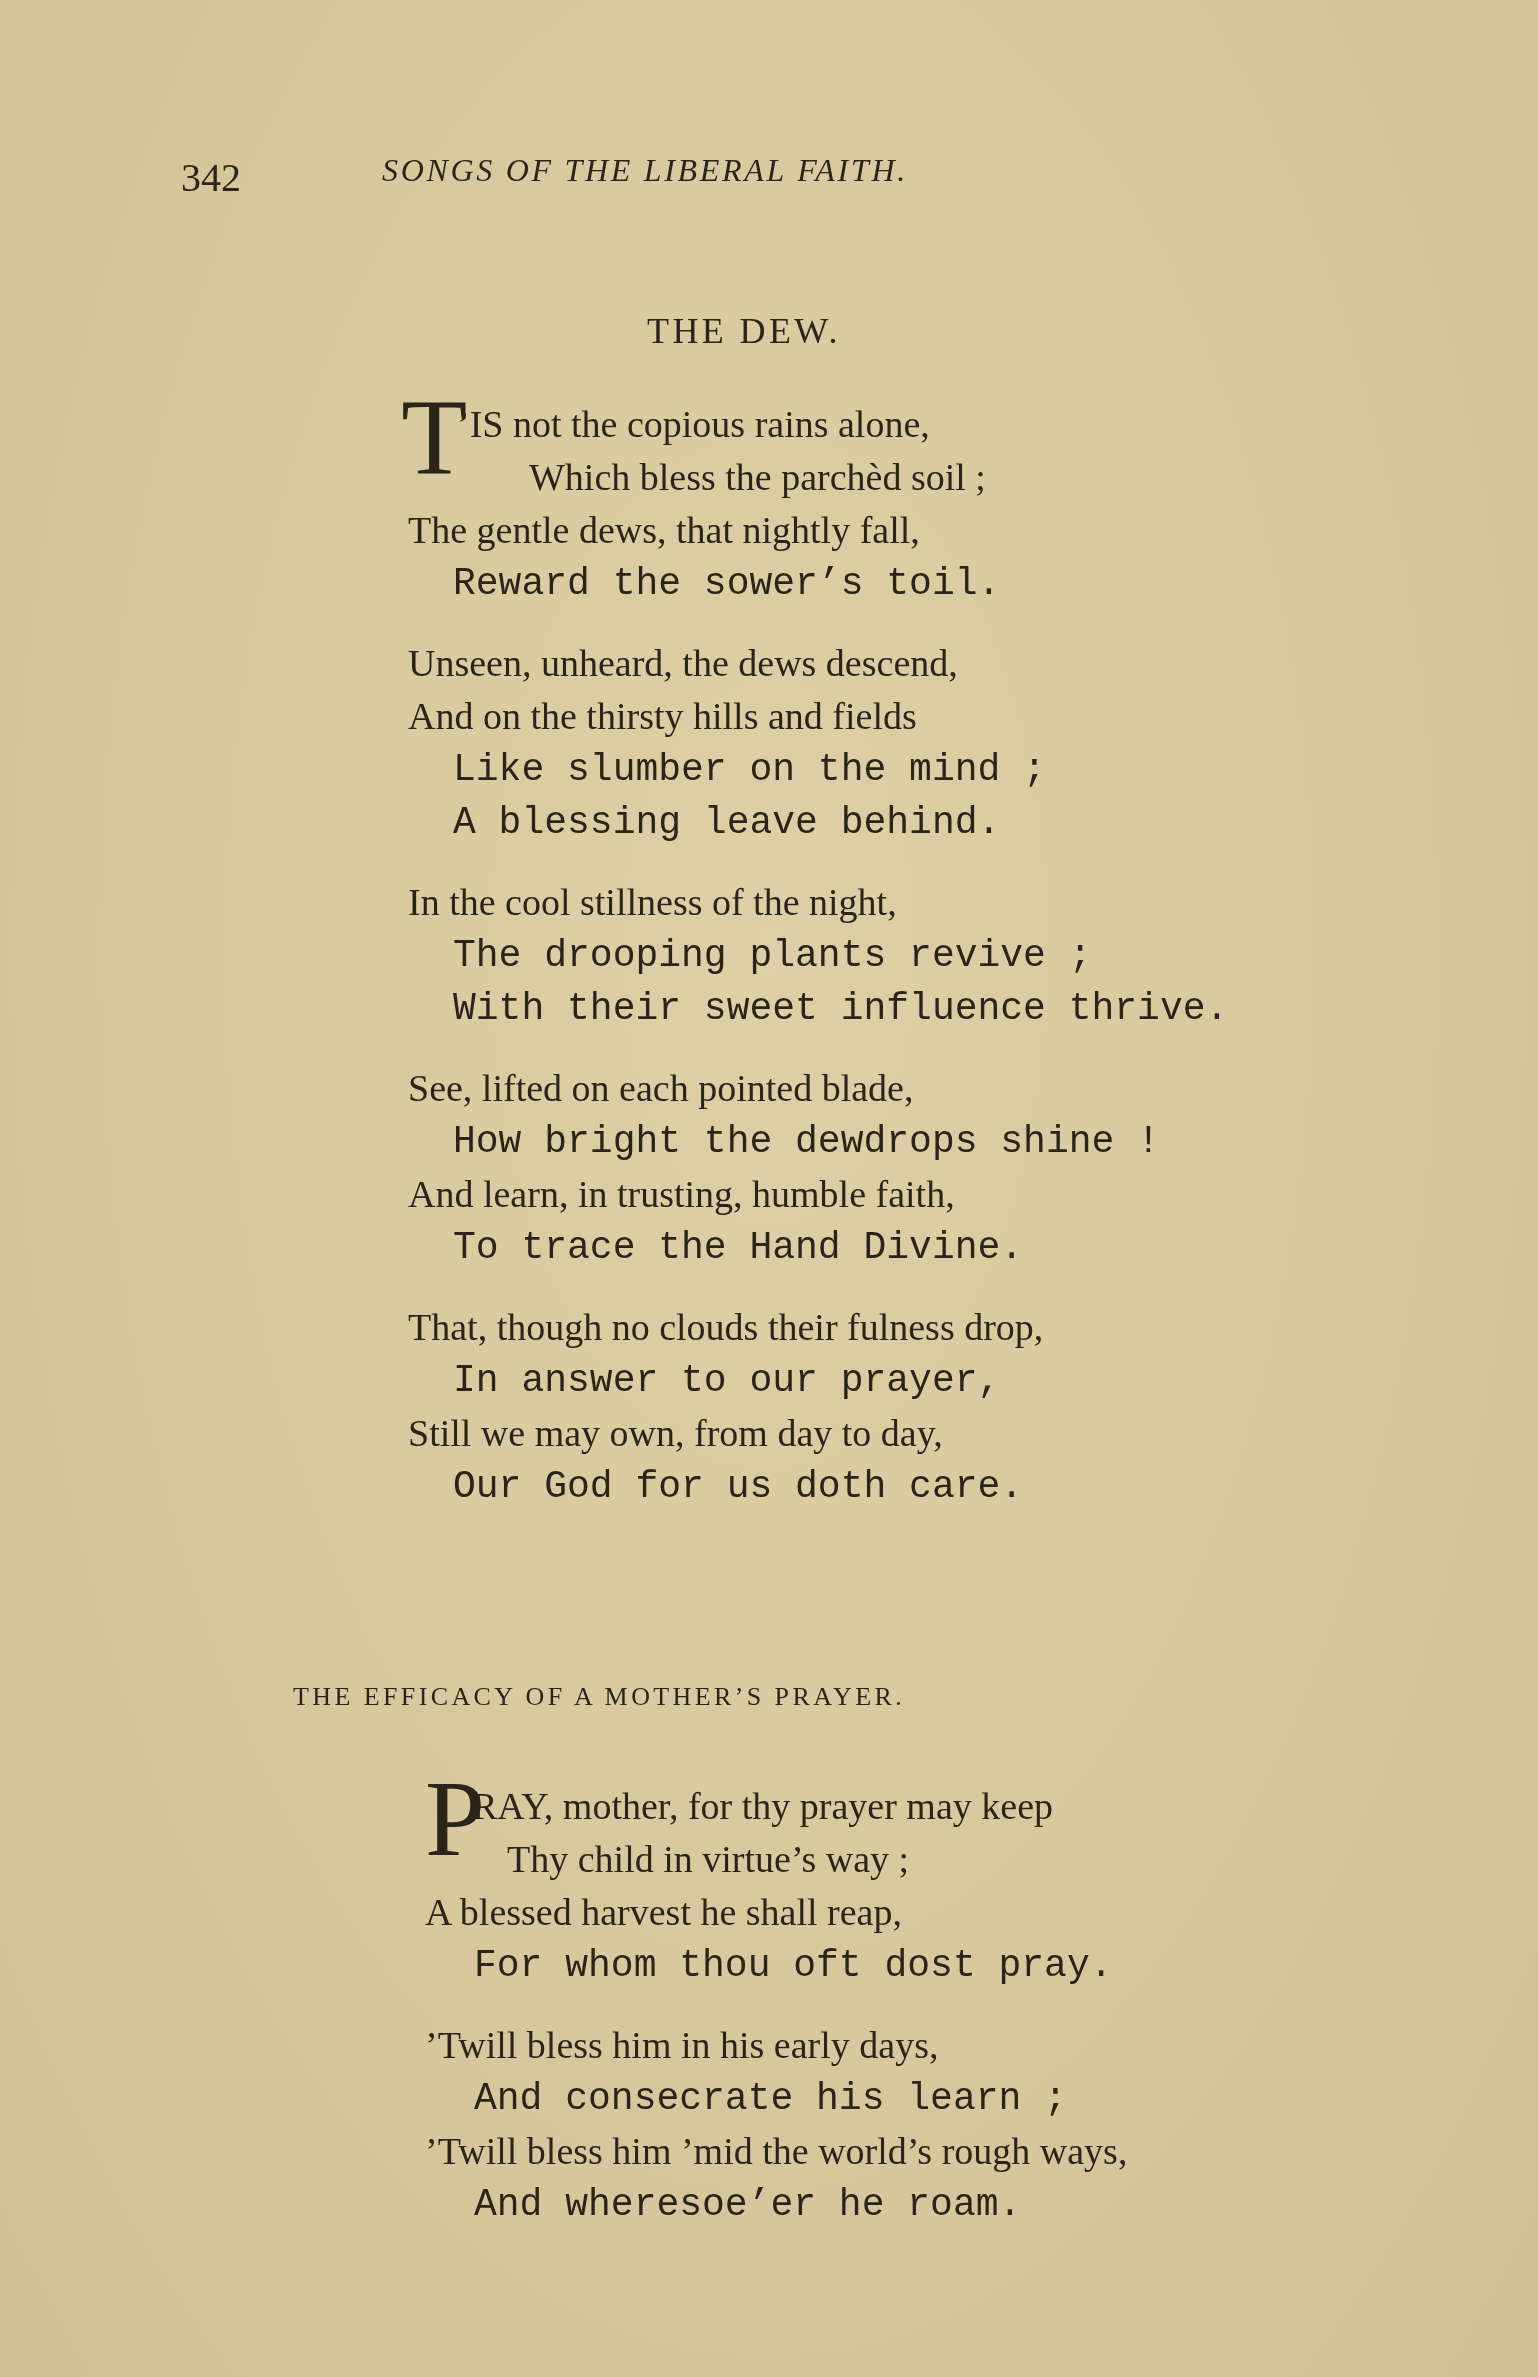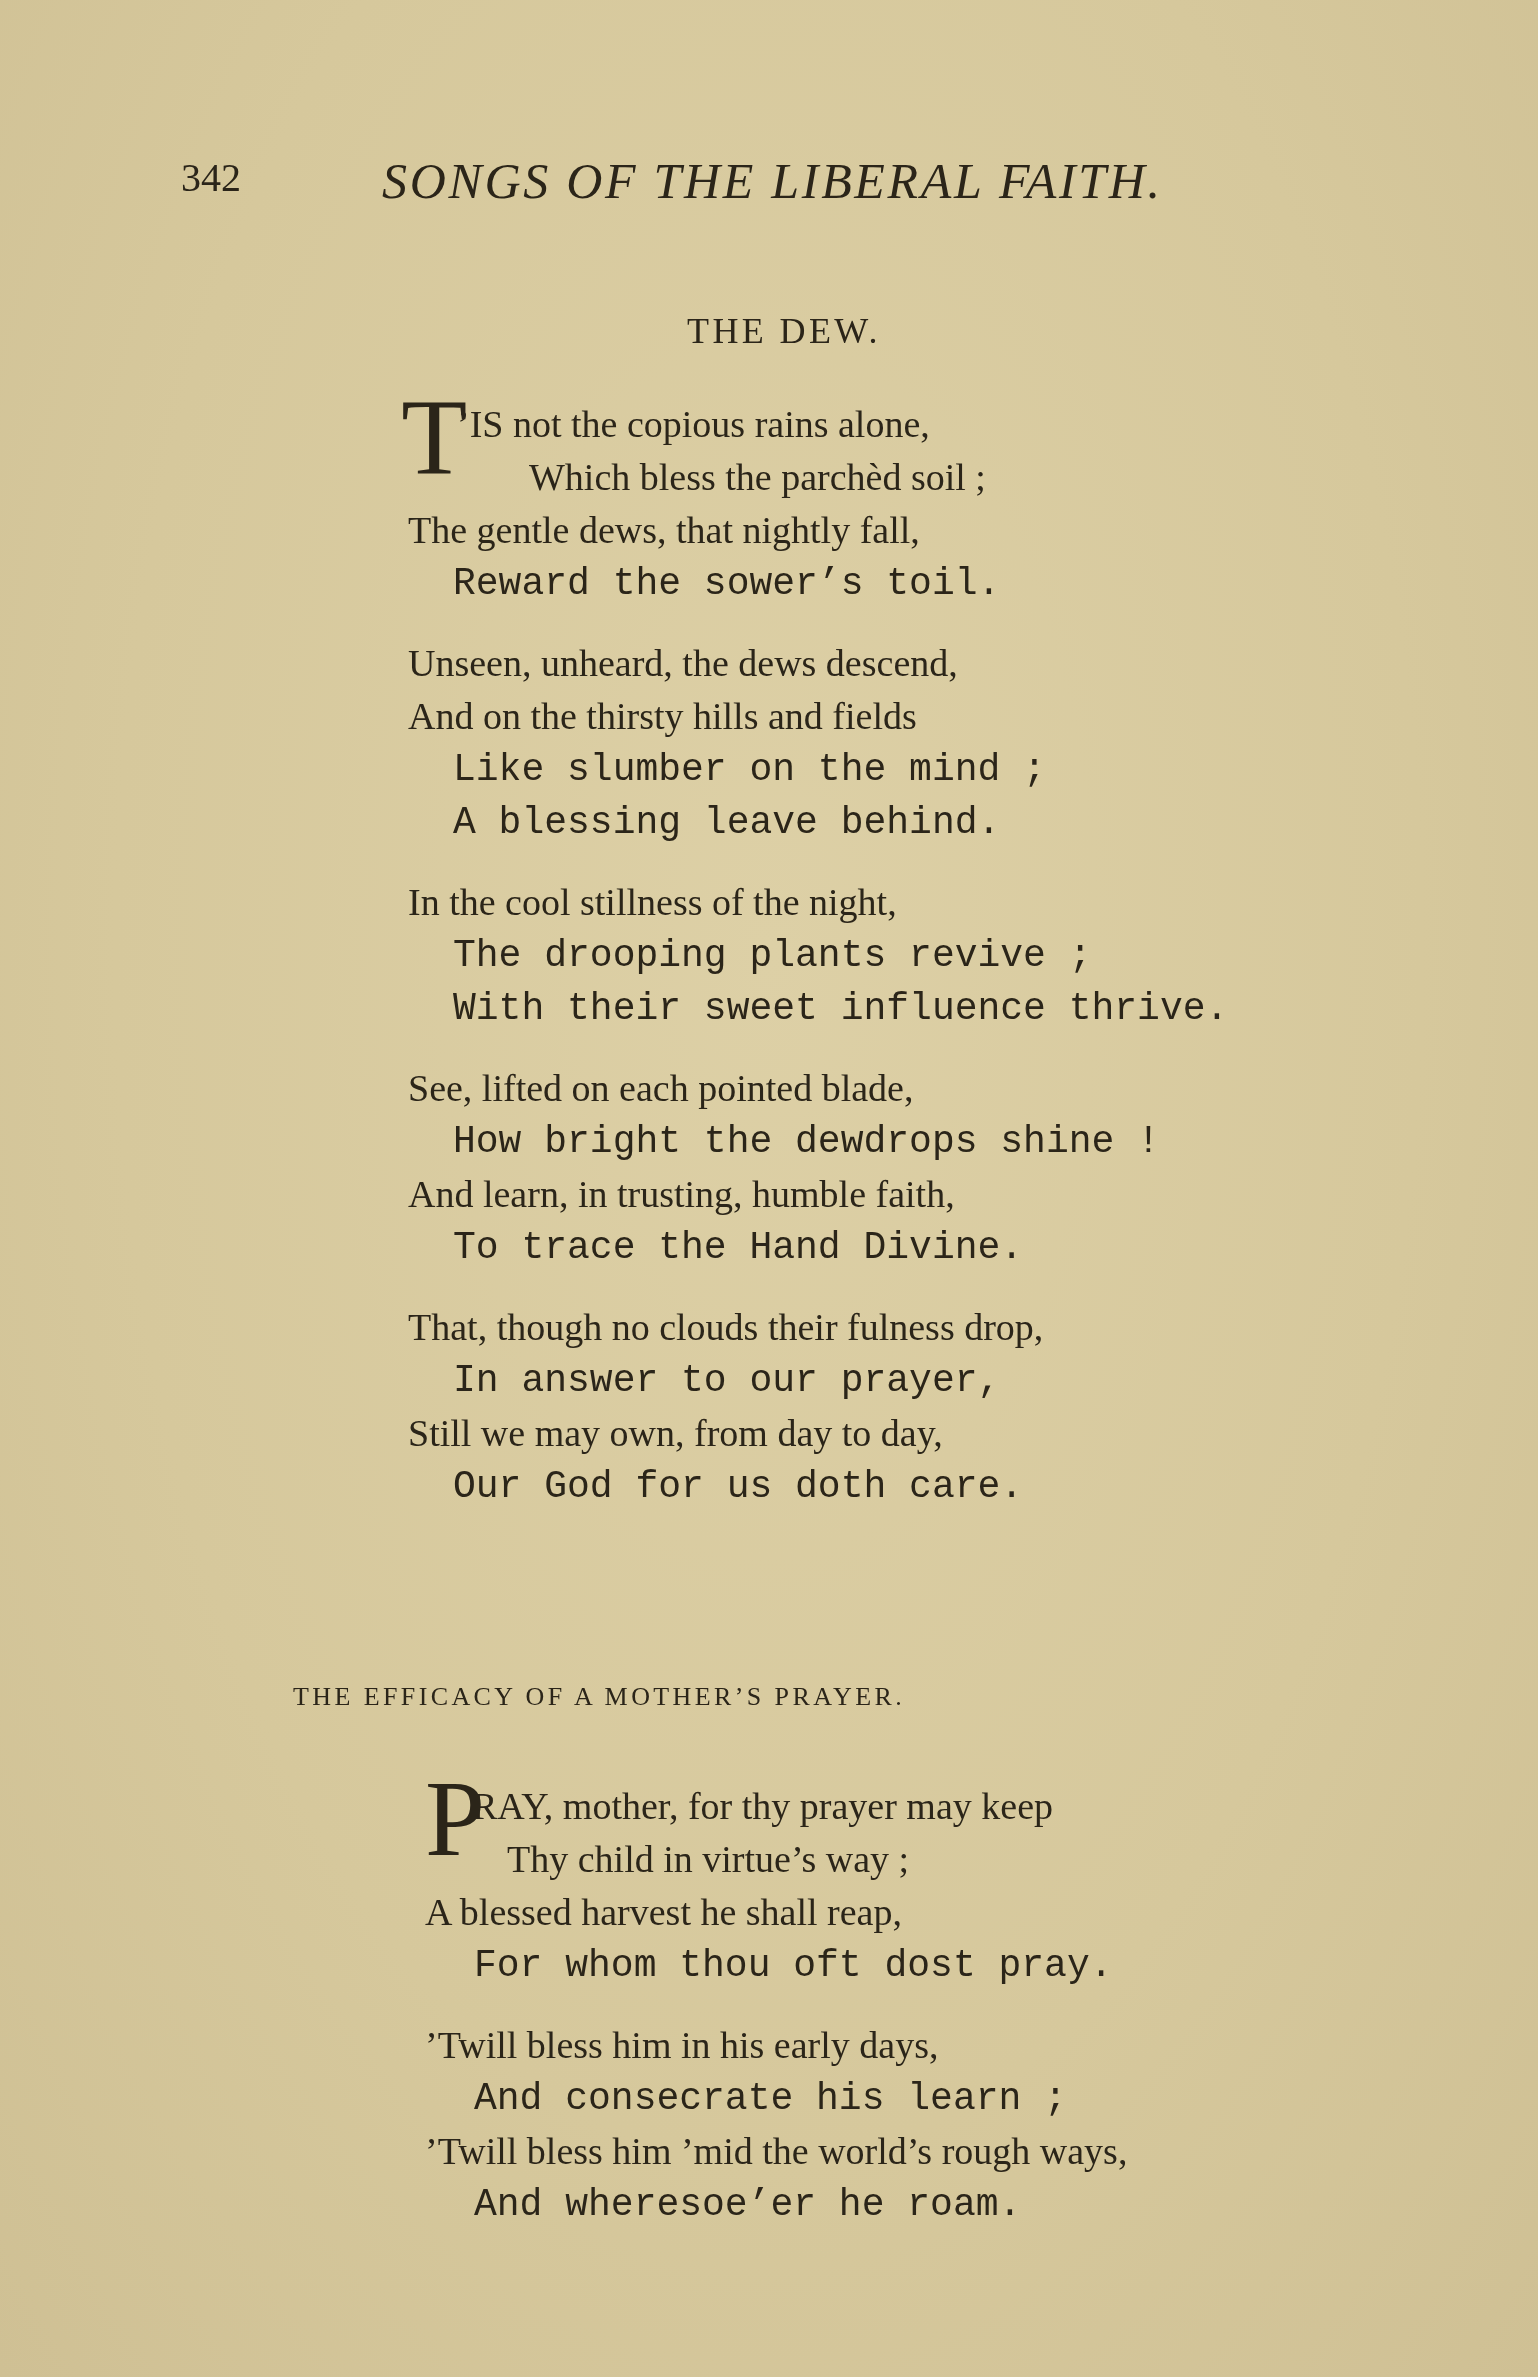--- a/index.html
+++ b/index.html
@@ -6,22 +6,22 @@
   body {
     width: 1539px; height: 2377px; overflow: hidden;
     background: #d8caa0;
     background-image: radial-gradient(ellipse at 50% 40%, #ddd0a6 0%, #d6c89c 60%, #cfc094 100%);
     color: #2b2519;
     font-family: "Liberation Serif", "DejaVu Serif", serif;
     position: relative;
   }
   .abs { position: absolute; white-space: nowrap; }
   .page-number { left: 181px; top: 154px; font-size: 40px; }
-  .running-head { left: 382px; top: 152px; font-size: 50px; font-style: italic; letter-spacing: 2.7px; }
-  .title-dew { left: 647px; top: 310px; font-size: 36px; letter-spacing: 3.4px; margin-left: 40px; }
+  .running-head { left: 382px; top: 152px; font-size: 32px; font-style: italic; letter-spacing: 2.7px; }
+  .title-dew { left: 647px; top: 310px; font-size: 36px; letter-spacing: 3.4px; }
   .title-efficacy { left: 293px; top: 1682px; font-size: 26px; letter-spacing: 3.4px; }
 
   .poem { position: absolute; font-size: 38px; line-height: 53px; }
   .poem .stanza { margin-bottom: 27px; }
   .poem .line { display: block; white-space: nowrap; }
   .poem .line.indent { padding-left: 45px; font-family: Liberation Mono, monospace; }
   .dropcap-wrap { position: relative; }
   .dropcap {
     position: absolute; font-size: 108px; line-height: 1; top: -15px;
   }

